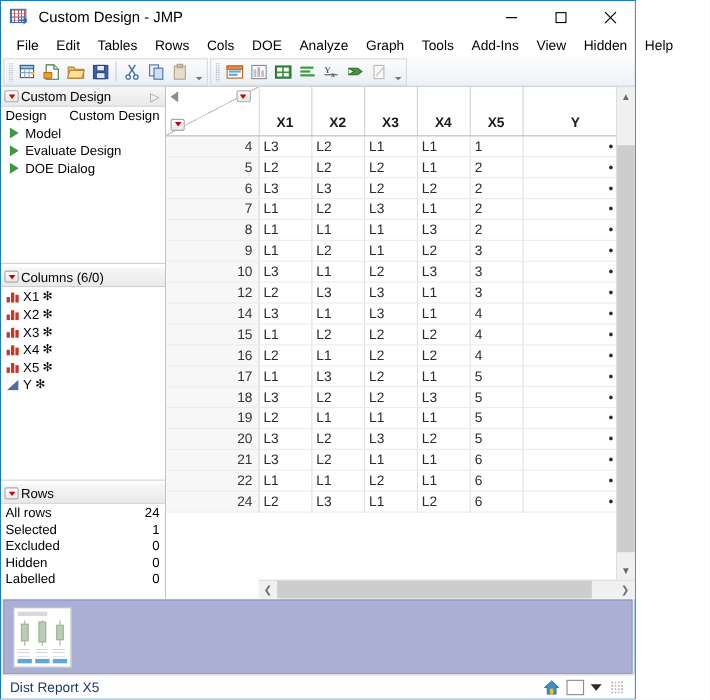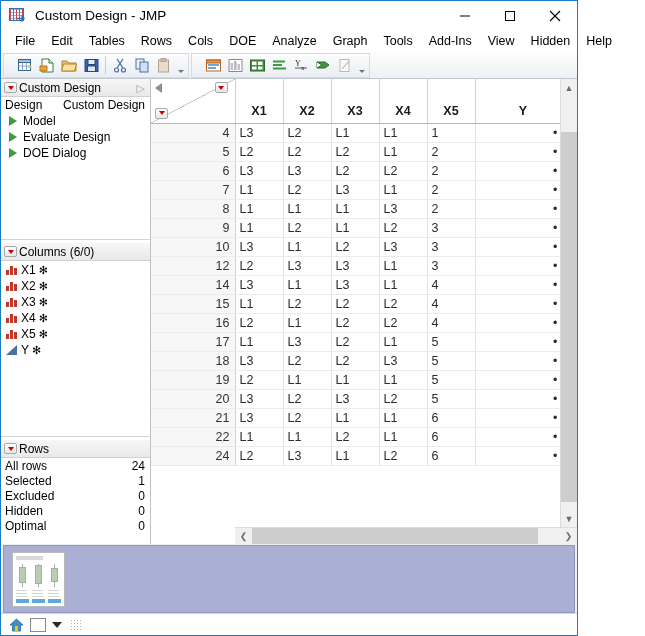--- a/index.html
+++ b/index.html
@@ -614,21 +614,21 @@
           </div>
           <div class="kv-row">
             <span>Excluded</span>
             <span>0</span>
           </div>
           <div class="kv-row">
             <span>Hidden</span>
             <span>0</span>
           </div>
           <div class="kv-row">
-            <span>Optimal</span>
+            <span>Labelled</span>
             <span>0</span>
           </div>
         </div>
       </div>
       <div style="height:10px"></div>
     </div>
 
     <div class="tablearea">
       <div class="table-scroll">
         <div class="table-main">
@@ -898,20 +898,21 @@
           <div class="thumb-foot">
             <span class="txt"></span>
               <span class="blu"></span>
           </div>
         </div>
       </div>
     </div>
   </div>
 
   <div class="statusbar">
+    <div class="status-text">Dist Report X5</div>
     <div class="status-icons">
       <span class="home-icon">
         <svg width="15" height="14" viewBox="0 0 15 14">
           <path d="M7.5 1 L14 7 H11.5 V13 H3.5 V7 H1 Z" fill="#3f8fc4" stroke="#2a6b96" stroke-width="0.8"></path>
           <rect x="6" y="8" width="3" height="5" fill="#f0c419"></rect>
         </svg>
       </span>
       <span class="white-box"></span>
       <span class="status-caret"></span>
       <span class="grip-corner"></span>

